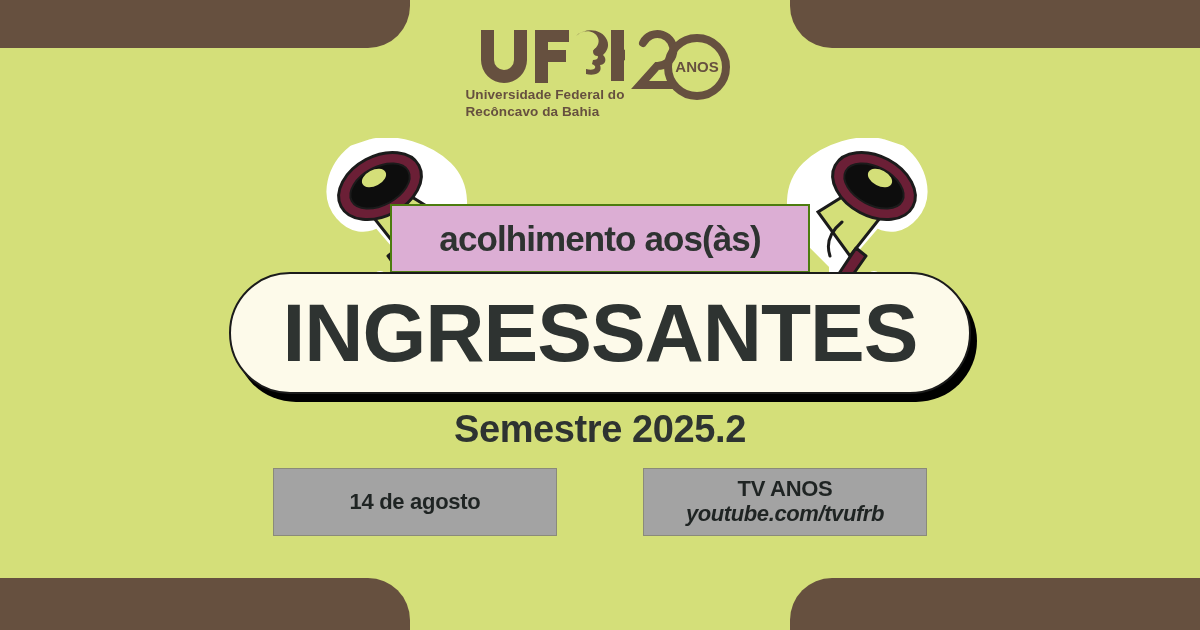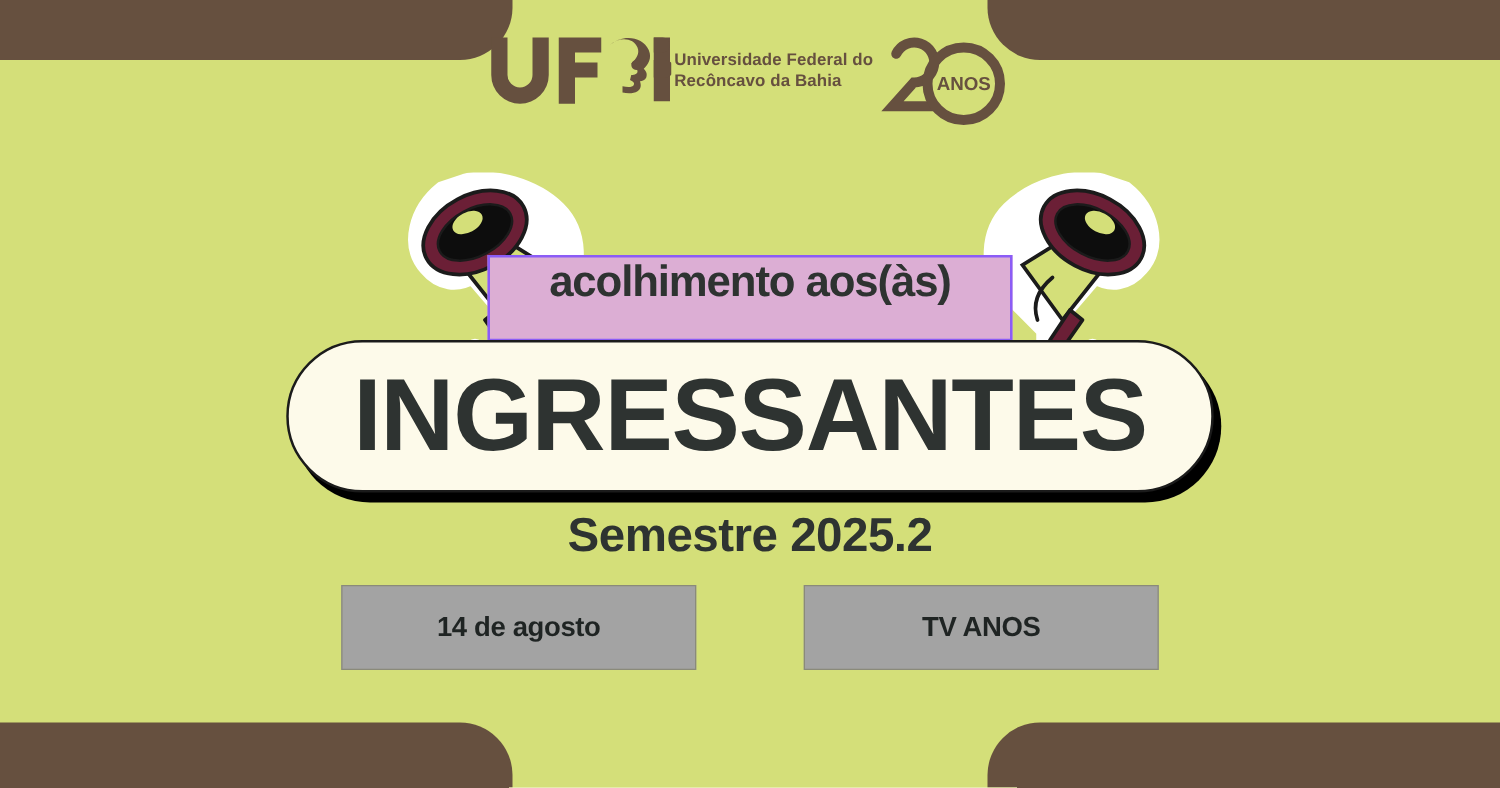--- a/index.html
+++ b/index.html
@@ -65,22 +65,22 @@
     justify-content: center;
     align-items: flex-start;
   }
   .logo-inner {
     display: flex;
     align-items: flex-start;
     gap: 4px;
   }
   .logo-left {
     display: flex;
-    flex-direction: row;
-    align-items: center;
+    flex-direction: column;
+    align-items: flex-end;
   }
   .logo-wordmark {
     display: block;
   }
   .logo-sub {
     color: #66503f;
     font-family: "Liberation Sans", sans-serif;
     font-size: 13.5px;
     font-weight: 700;
     line-height: 1.28;
@@ -104,23 +104,24 @@
 
   
   #banner {
     position: absolute;
     left: 50%;
     transform: translateX(-50%);
     top: 204px;
     width: 420px;
     height: 69px;
     background: #dcaed4;
-    border: 2px solid #8b5cf6;
+    border: 2px solid #4d7c0f;
     box-sizing: border-box;
     display: flex;
+    align-items: center;
     justify-content: center;
     z-index: 6;
   }
   #banner-text {
     color: #2e3331;
     font-family: "Liberation Sans", sans-serif;
     font-size: 35px;
     font-weight: 700;
     letter-spacing: -0.9px;
     white-space: nowrap;
@@ -321,18 +322,19 @@
   </div>
 
   <div id="info-row">
 
     <div class="info-box">
       <span class="info-main">14 de agosto</span>
     </div>
 
     <div class="info-box">
       <span class="info-main">TV ANOS</span>
+      <span class="info-sub">youtube.com/tvufrb</span>
     </div>
 
 
   </div>
 
 </div>
 
 </body></html>

